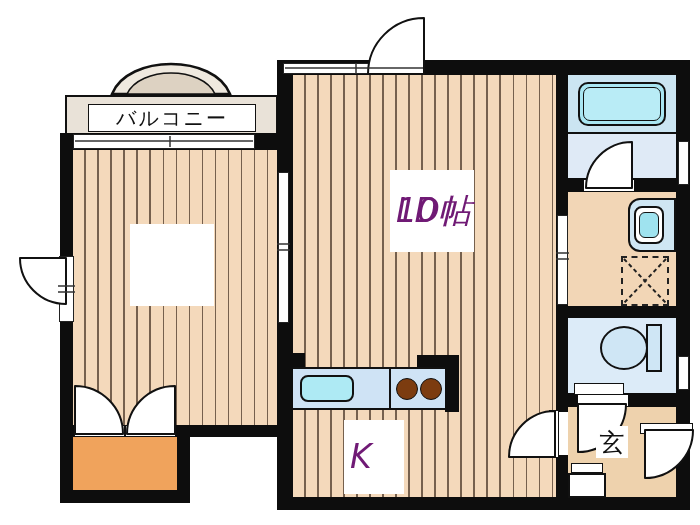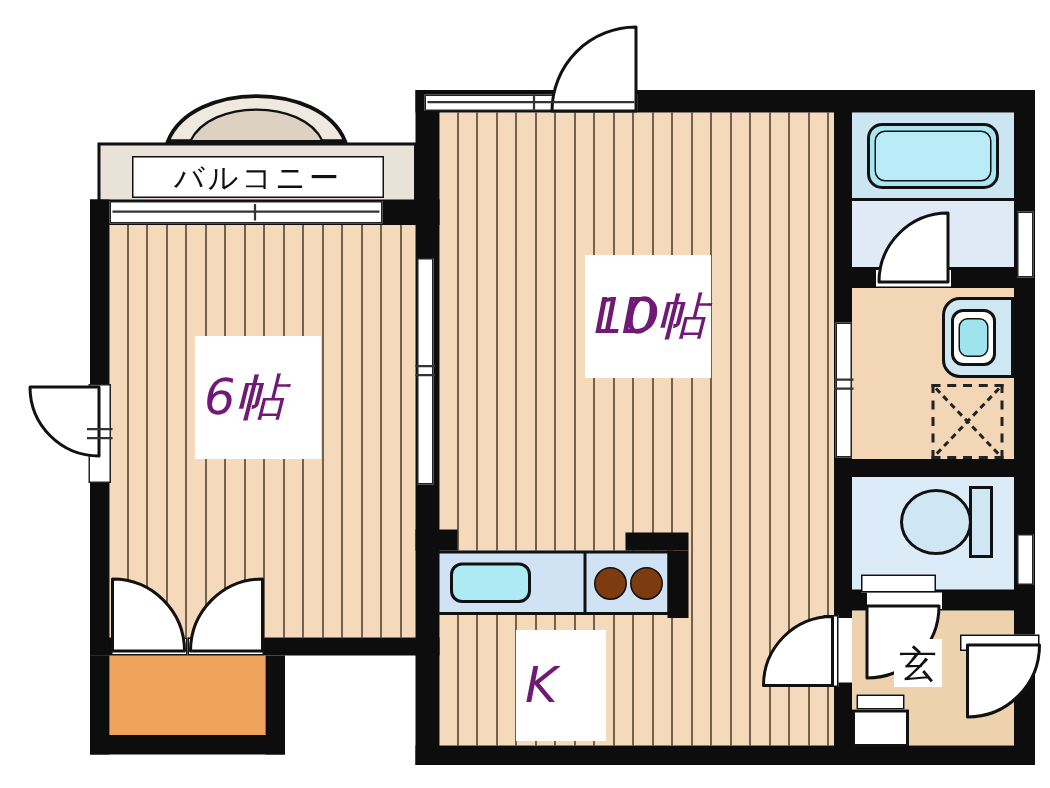--- a/index.html
+++ b/index.html
@@ -113,21 +113,20 @@
     </g>
     <line x1="390" y1="368" x2="390" y2="409" stroke="#111" stroke-width="2"></line>
     <path d="M624,259 L666,303 M666,259 L624,303" stroke="#222" stroke-width="2" stroke-dasharray="4,3" fill="none"></path>
   </svg>
 
   <div style="left:88px;top:104px;width:168px;height:28px;background:#fff;border:1.5px solid #111;display:flex;align-items:center;justify-content:center;font-size:20px;color:#111;letter-spacing:2px;">
     <span>バルコニー</span>
   </div>
 
   <div class="label-box" style="left:130px;top:224px;width:84px;height:82px;">
-    <span>6帖</span>
   </div>
 
   <div class="label-box" style="left:390px;top:170px;width:84px;height:82px;">
     <span>LD</span>
     <span>10帖</span>
   </div>
 
   <div class="label-box" style="left:344px;top:420px;width:60px;height:74px;">
     <span>K</span>
   </div>

